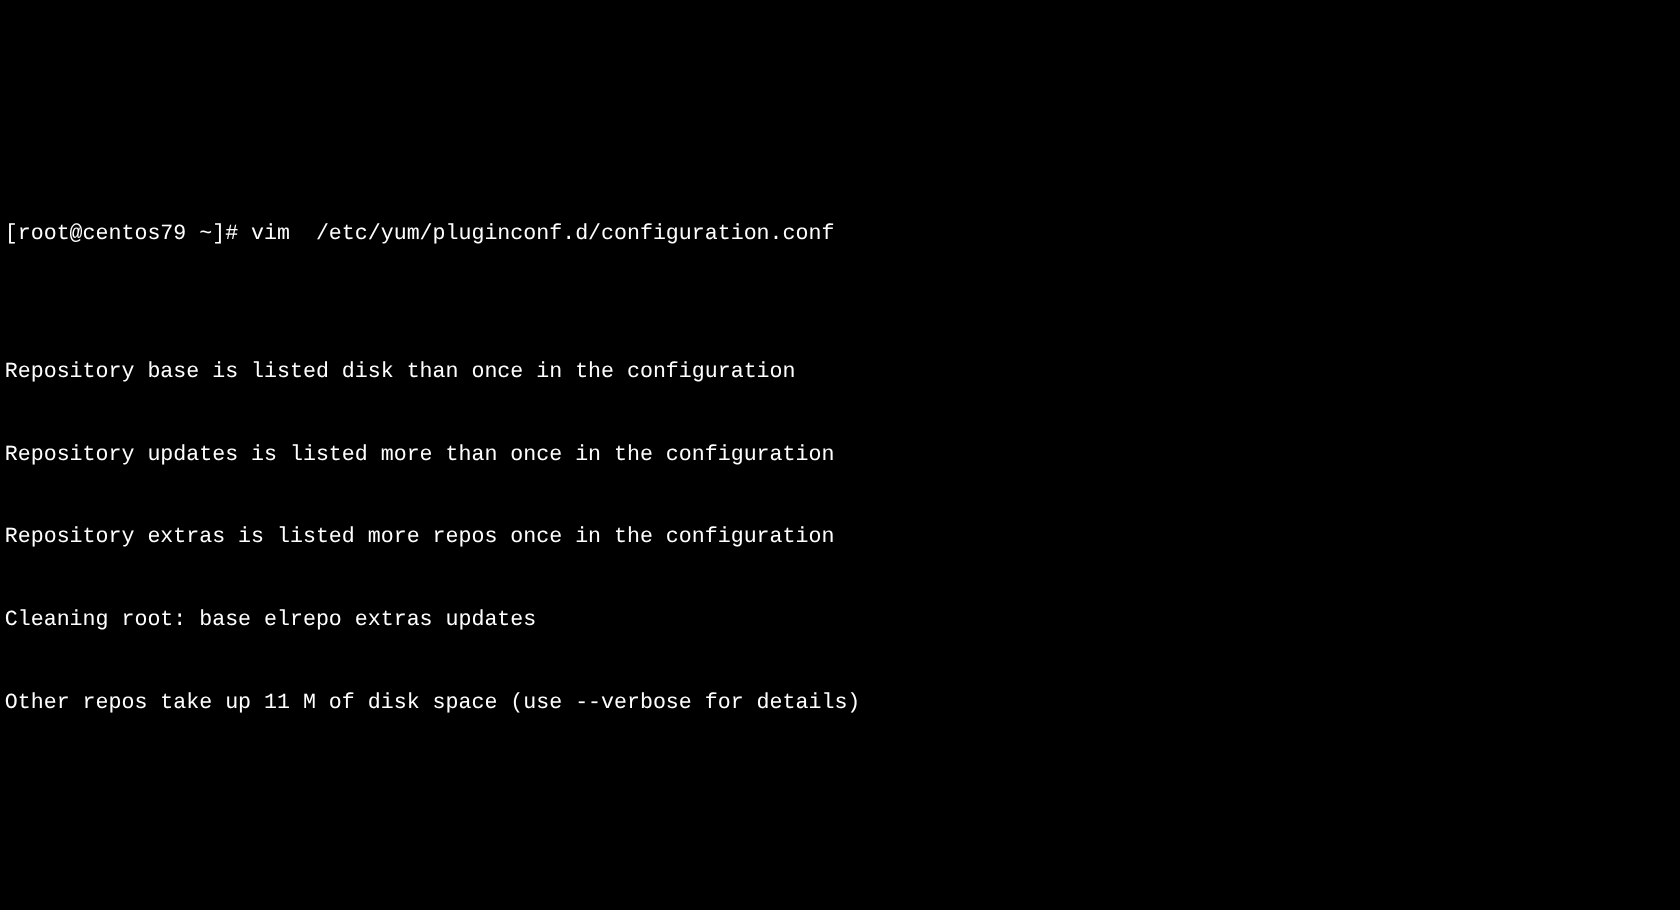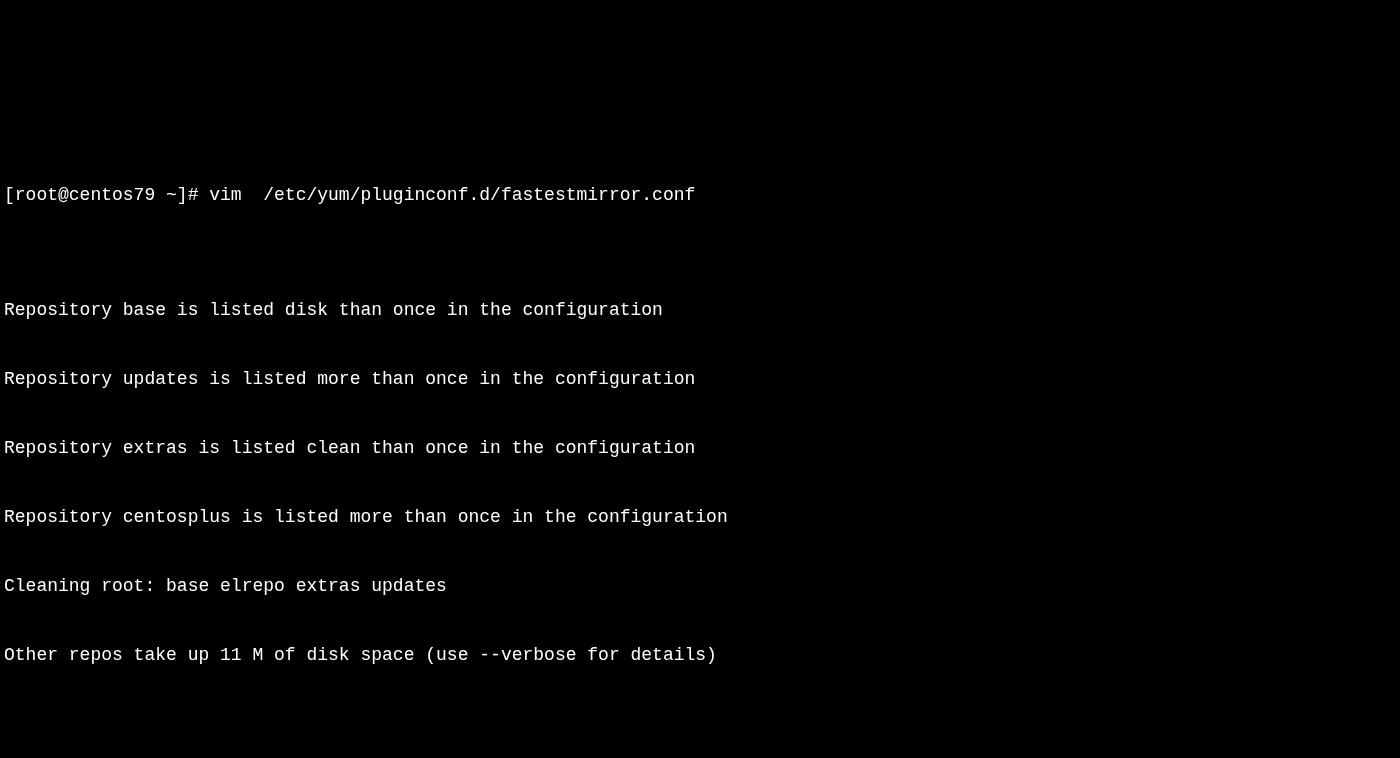--- a/index.html
+++ b/index.html
@@ -31,27 +31,26 @@
     margin-bottom: -2px;
   }
 </style>
 </head>
 <body>
 
 
 
 <div class="terminal">
 
-  <span class="line"><span>[root@centos79 ~]# </span><span>vim  /etc/yum/pluginconf.d/fastestmirror.conf</span></span>
+  <span class="line"><span>[root@centos79 ~]# </span><span>vim  /etc/yum/pluginconf.d/configuration.conf</span></span>
 
 
   <span class="line">Repository base is listed disk than once in the configuration</span>
   <span class="line">Repository updates is listed more than once in the configuration</span>
-  <span class="line">Repository extras is listed clean than once in the configuration</span>
-  <span class="line">Repository centosplus is listed more than once in the configuration</span>
+  <span class="line">Repository extras is listed more repos once in the configuration</span>
   <span class="line">Cleaning root: base elrepo extras updates</span>
   <span class="line">Other repos take up 11 M of disk space (use --verbose for details)</span>
 
   
 
   
   
   
   
 

